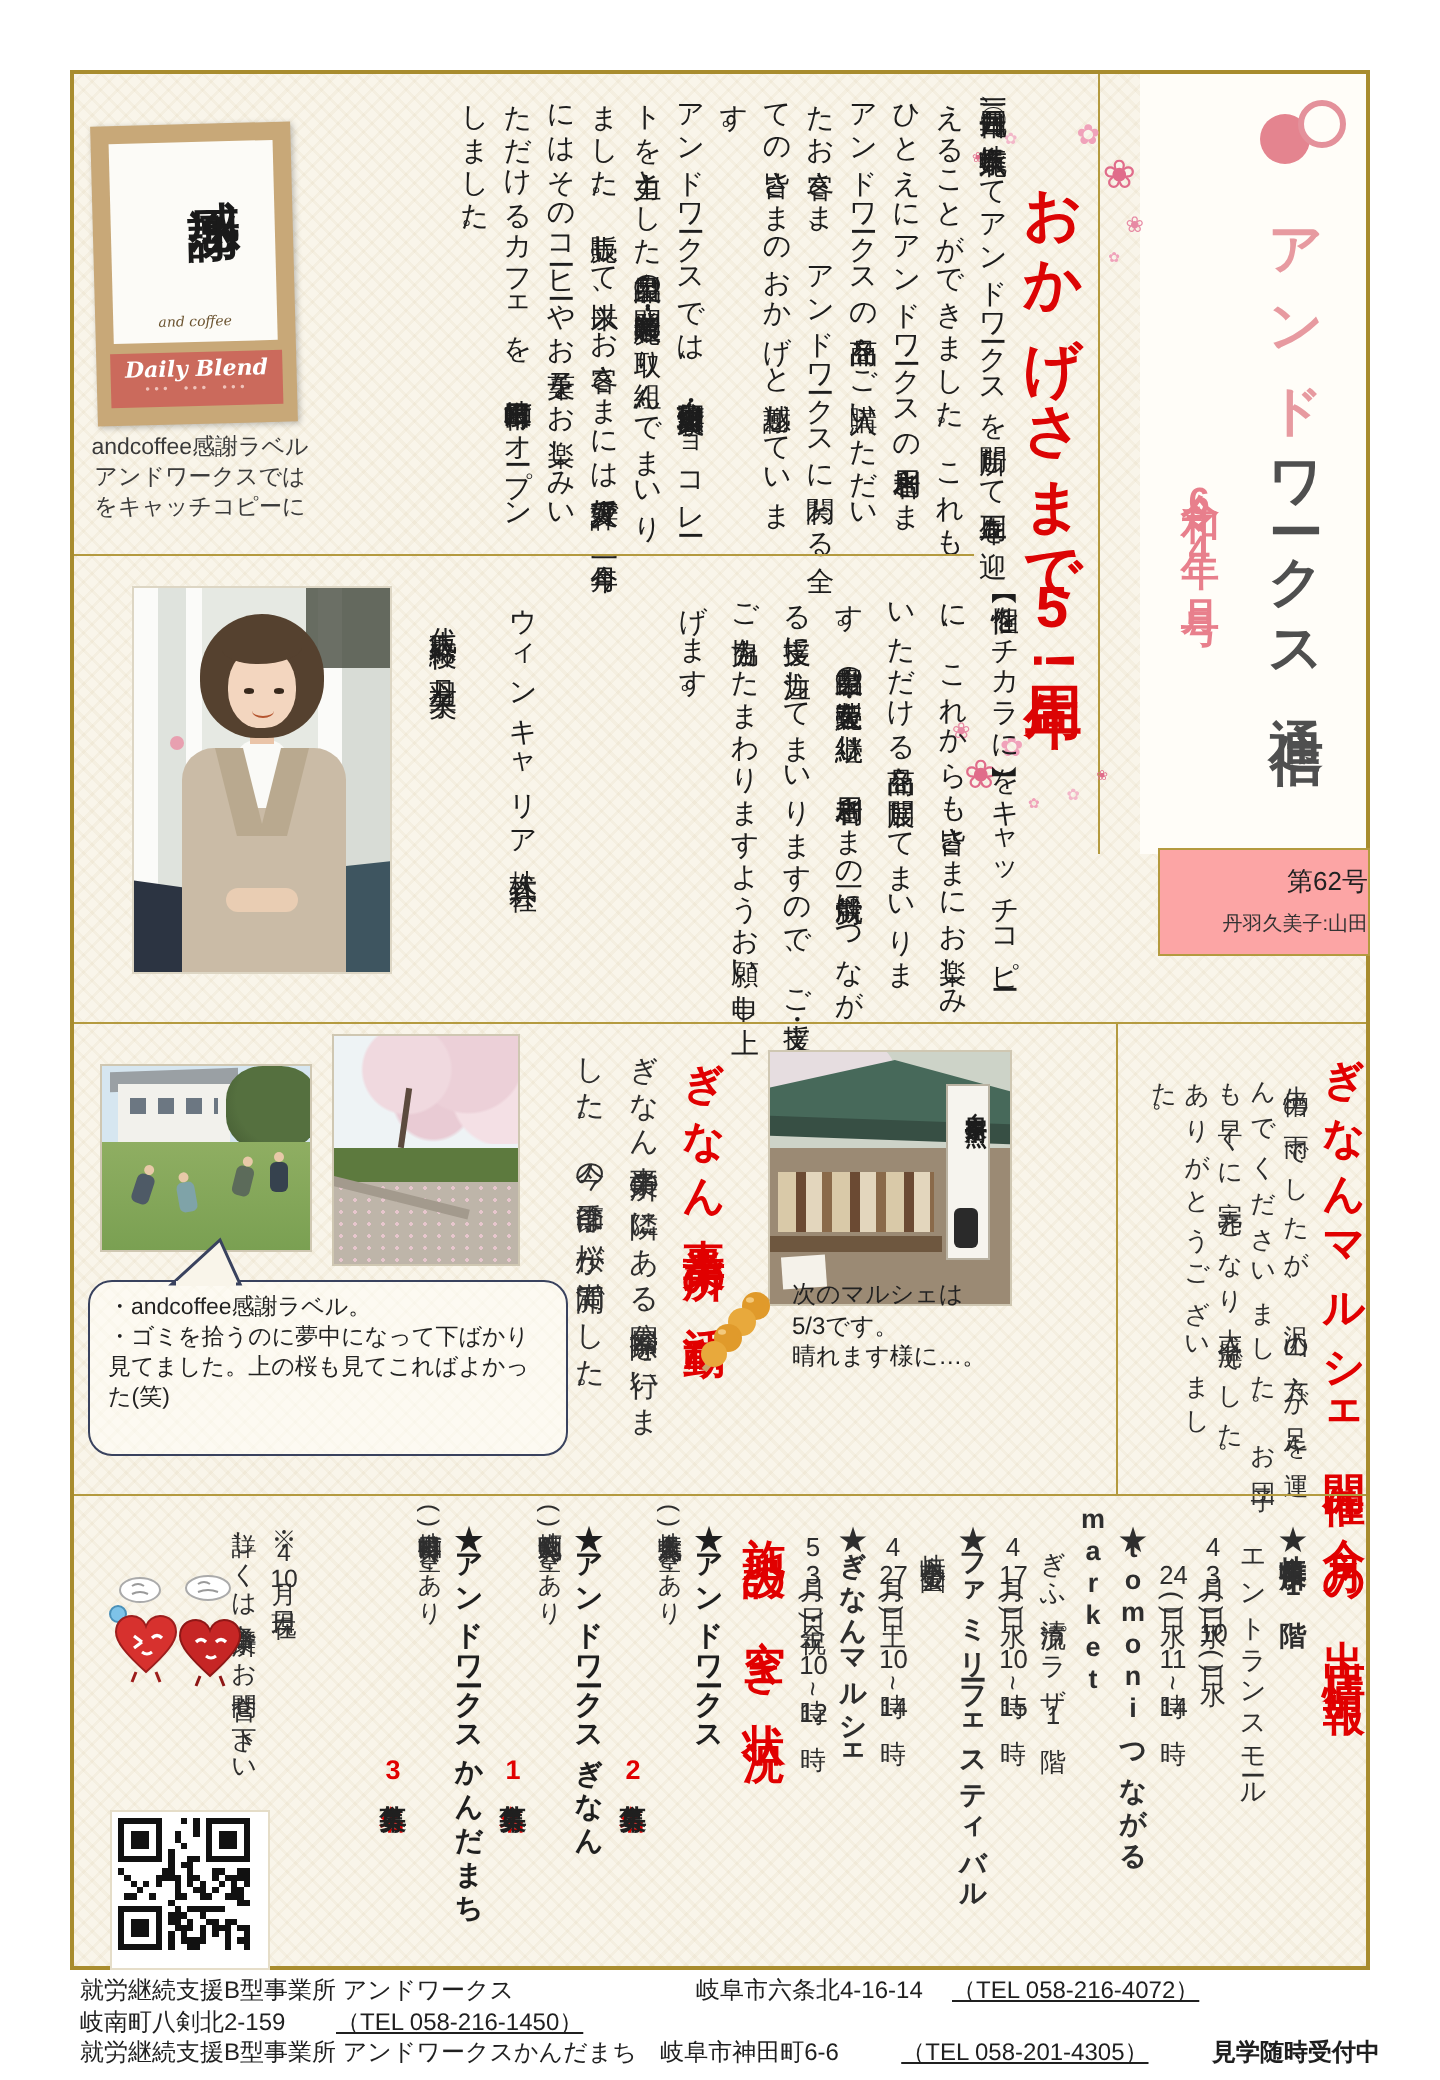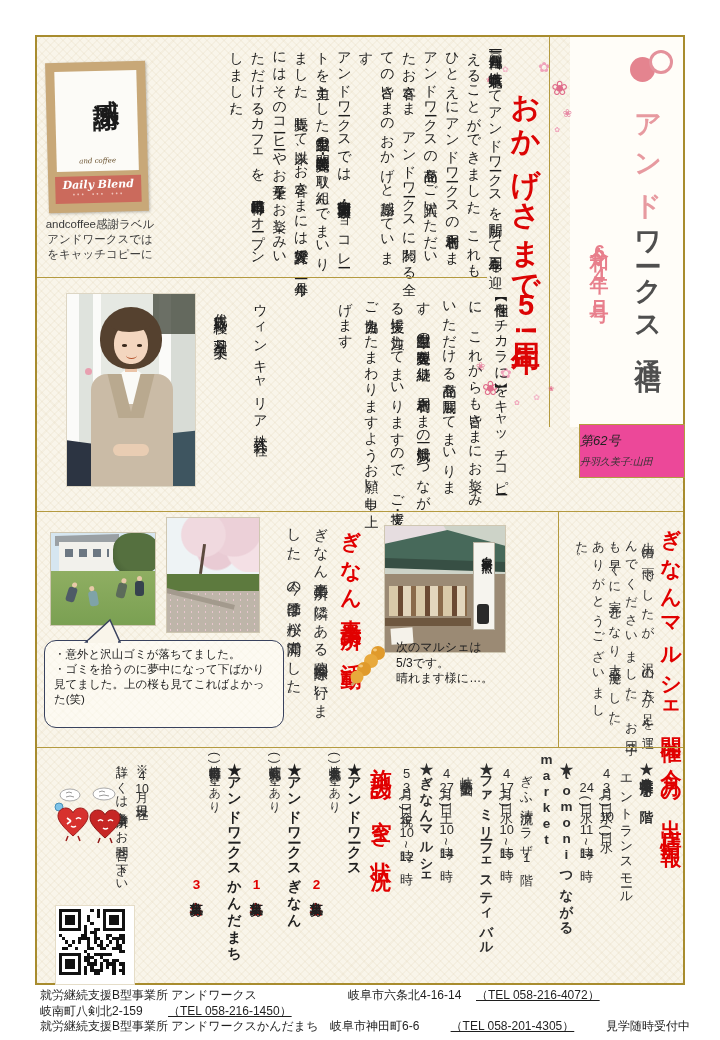--- a/index.html
+++ b/index.html
@@ -18,22 +18,22 @@
   .goldline{position:absolute;border-top:1.5px solid #b49a3f;height:0;}
   .goldvline{position:absolute;border-left:1.5px solid #b49a3f;width:0;}
 
   
   .mast-strip{position:absolute;left:570px;top:37px;width:113px;height:390px;background:#fffdf8;}
   .logo-c1{position:absolute;left:630px;top:57px;width:25px;height:25px;border-radius:50%;background:#e4848f;}
   .logo-c2{position:absolute;left:649px;top:50px;width:18px;height:18px;border-radius:50%;background:#fffdf8;border:3px solid #e4919b;}
   .nl-title{left:630px;top:96px;height:330px;font-size:27px;letter-spacing:8px;font-weight:bold;color:#4f4f4f;}
   .nl-title .accent{color:#e79aa0;}
   .edition{left:586px;top:232px;height:200px;font-size:19px;letter-spacing:5px;color:#e87f8c;font-weight:bold;}
-  .issue-box{position:absolute;left:579px;top:424px;width:104px;height:52px;background:#ec4899;
-             border:1.5px solid #b49a3f;text-align:left;font-style:italic;}
+  .issue-box{position:absolute;left:579px;top:424px;width:104px;height:52px;background:#fca5a5;
+             border:1.5px solid #b49a3f;text-align:right;}
   .issue-no{font-size:13px;color:#222;margin-top:7px;}
   .editor{font-size:10px;color:#333;margin-top:5px;}
 
   
   .anniv{left:506px;top:74px;height:336px;font-size:29px;font-weight:bold;color:#dc0404;
          letter-spacing:3px;font-family:"Liberation Sans",sans-serif;}
   .sak{position:absolute;width:90px;height:96px;pointer-events:none;}
   .sak span{position:absolute;line-height:1;}
   .sak .s1{font-size:20px;color:#e06c8a;}
   .sak .s2{font-size:14px;color:#f0a2ba;}
@@ -166,21 +166,21 @@
 
   .hearts{position:absolute;left:46px;top:786px;}
   .homepage{position:absolute;left:36px;top:858px;width:108px;text-align:center;font-size:12.5px;line-height:17px;color:#3a3a3a;}
   .qr{position:absolute;left:56px;top:906px;width:72px;height:72px;background:#fff;padding:3px;box-shadow:0 0 0 1px #e5ddc8;}
   .qr svg{display:block;width:66px;height:66px;shape-rendering:crispEdges;}
 
   
   .footer{position:absolute;left:40px;top:988px;width:650px;font-size:12px;color:#1f1f1f;}
   .frow{display:flex;line-height:15.5px;white-space:nowrap;}
   .forg{width:308px;} .faddr{width:128px;} .ftel{width:148px;text-decoration:underline;}
-  .tour-note{font-weight:normal;margin-left:16px;}
+  .tour-note{font-weight:bold;margin-left:16px;}
 </style>
 </head>
 <body>
 
 <div class="page">
   <div class="frame"></div>
 
   <div class="mast-strip"></div>
   <div class="goldvline" style="left:549px;top:37px;height:390px;"></div>
   <span class="logo-c1"></span>
@@ -286,21 +286,21 @@
   </div>
   <div class="sakura-photo">
     <div class="canopy"></div>
       <div class="trunk"></div>
     <div class="hedge"></div>
       <div class="path"></div>
     <div class="curb"></div>
   </div>
 
   <div class="bubble">
-    <div>・意外と沢山ゴミが落ちてました。</div>
+    <div>・andcoffee感謝ラベル。</div>
     <div>・ゴミを拾うのに夢中になって下ばかり見てました。上の桜も見てこればよかった(笑)</div>
   </div>
   <svg class="bubble-tail" width="40" height="26">
     <polygon points="4,25 38,25 28,3" fill="#f9f5ea" stroke="#39425e" stroke-width="1.5"></polygon>
     <rect x="6" y="23.5" width="30" height="3" fill="#f9f5ea"></rect>
   </svg>
 
   <div class="v marche-head">ぎなんマルシェ開催</div>
   <div class="v marche-body">
     <p>生憎の雨でしたが、沢山の方々が足を運んでくださいました。お団子も早くに完売となり大盛況でした。</p>

